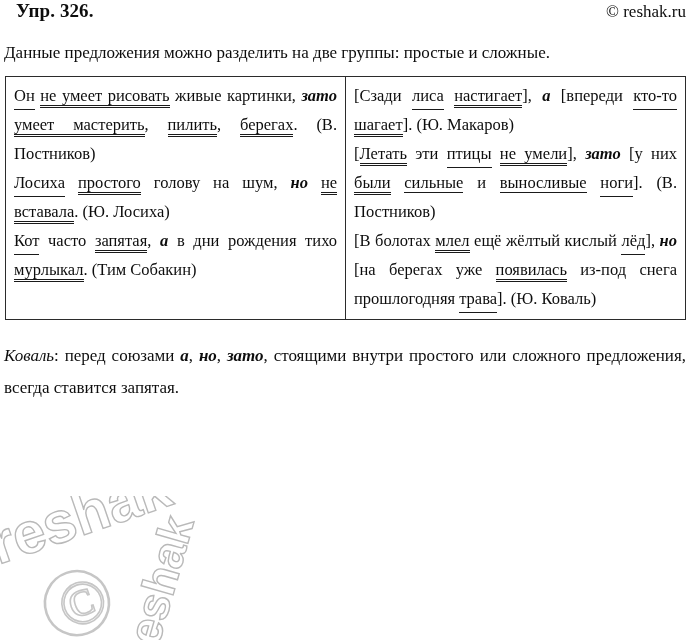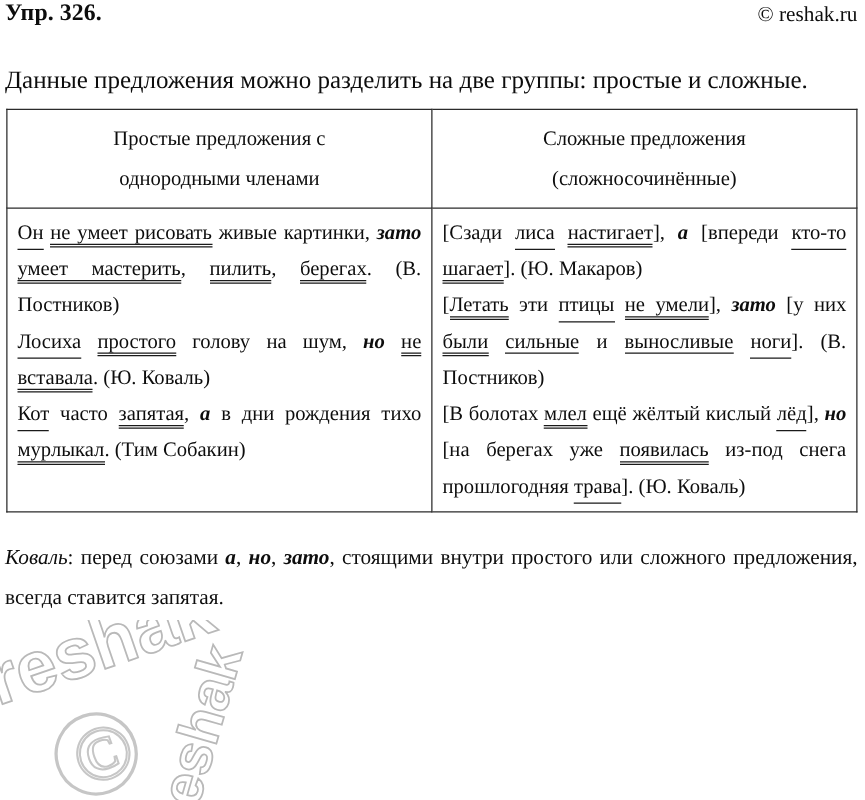--- a/index.html
+++ b/index.html
@@ -13,42 +13,43 @@
     position: relative;
     overflow: hidden;
     font-family: "Liberation Serif", "DejaVu Serif", serif;
     color: #0d0d0d;
   }
 
   
   .header-row {
     position: relative;
     height: 26px;
-    padding: 19px 6px 0 4px;
+    padding: 8px 6px 0 4px;
+    margin-left: 12px;
   }
   .ex-title {
     position: absolute;
     left: 4px;
     top: 0px;
     font-size: 19px;
     font-weight: bold;
     letter-spacing: 0.1px;
   }
   .copyright {
     position: absolute;
     right: 6px;
     top: 2px;
     font-size: 17px;
     white-space: nowrap;
   }
 
   
   .intro {
     margin: 4px 6px 0 4px;
-    font-size: 20px;
+    font-size: 17px;
     line-height: 30px;
     text-align: justify;
     text-align-last: left;
   }
 
   
   .grammar-table {
     margin: 8px 6px 0 5px;
     border-collapse: collapse;
     width: 681px;
@@ -150,34 +151,24 @@
 <div class="header-row">
   <div class="ex-title">Упр. 326.</div>
   <div class="copyright">© reshak.ru</div>
 </div>
 
 <div class="intro">Данные предложения можно разделить на две группы: простые и сложные.</div>
 
 <table class="grammar-table">
   <tbody>
     <tr>
-      <td class="head-cell">
-        <span>Простые предложения с</span><br>
-        <span>однородными членами</span>
-      </td>
-      <td class="head-cell">
-        <span>Сложные предложения</span><br>
-        <span>(сложносочинённые)</span>
-      </td>
-    </tr>
-    <tr>
       <td>
         <div class="cell-body">
             <p><span class="subj">Он</span><span> </span><span class="pred">не умеет рисовать</span><span> живые картинки, </span><span class="conj">зато</span><span> </span><span class="pred">умеет мастерить</span><span>, </span><span class="pred">пилить</span><span>, </span><span class="pred">берегах</span><span>. (В. Постников)</span></p>
-            <p><span class="subj">Лосиха</span><span> </span><span class="pred">простого</span><span> голову на шум, </span><span class="conj">но</span><span> </span><span class="pred">не вставала</span><span>. (Ю. Коваль)</span></p>
+            <p><span class="subj">Лосиха</span><span> </span><span class="pred">простого</span><span> голову на шум, </span><span class="conj">но</span><span> </span><span class="pred">не вставала</span><span>. (Ю. Лосиха)</span></p>
             <p><span class="subj">Кот</span><span> часто </span><span class="pred">запятая</span><span>, </span><span class="conj">а</span><span> в дни рождения тихо </span><span class="pred">мурлыкал</span><span>. (Тим Собакин)</span></p>
           </div>
       </td>
       <td>
         <div class="cell-body">
             <p><span>[Сзади </span><span class="subj">лиса</span><span> </span><span class="pred">настигает</span><span>], </span><span class="conj">а</span><span> [впереди </span><span class="subj">кто-то</span><span> </span><span class="pred">шагает</span><span>]. (Ю. Макаров)</span></p>
             <p><span>[</span><span class="pred">Летать</span><span> эти </span><span class="subj">птицы</span><span> </span><span class="pred">не умели</span><span>], </span><span class="conj">зато</span><span> [у них </span><span class="pred">были</span><span> </span><span class="defn">сильные</span><span> и </span><span class="defn">выносливые</span><span> </span><span class="subj">ноги</span><span>]. (В. Постников)</span></p>
             <p><span>[В болотах </span><span class="pred">млел</span><span> ещё жёлтый кислый </span><span class="subj">лёд</span><span>], </span><span class="conj">но</span><span> [на берегах уже </span><span class="pred">появилась</span><span> из-под снега прошлогодняя </span><span class="subj">трава</span><span>]. (Ю. Коваль)</span></p>
           </div>
       </td>

